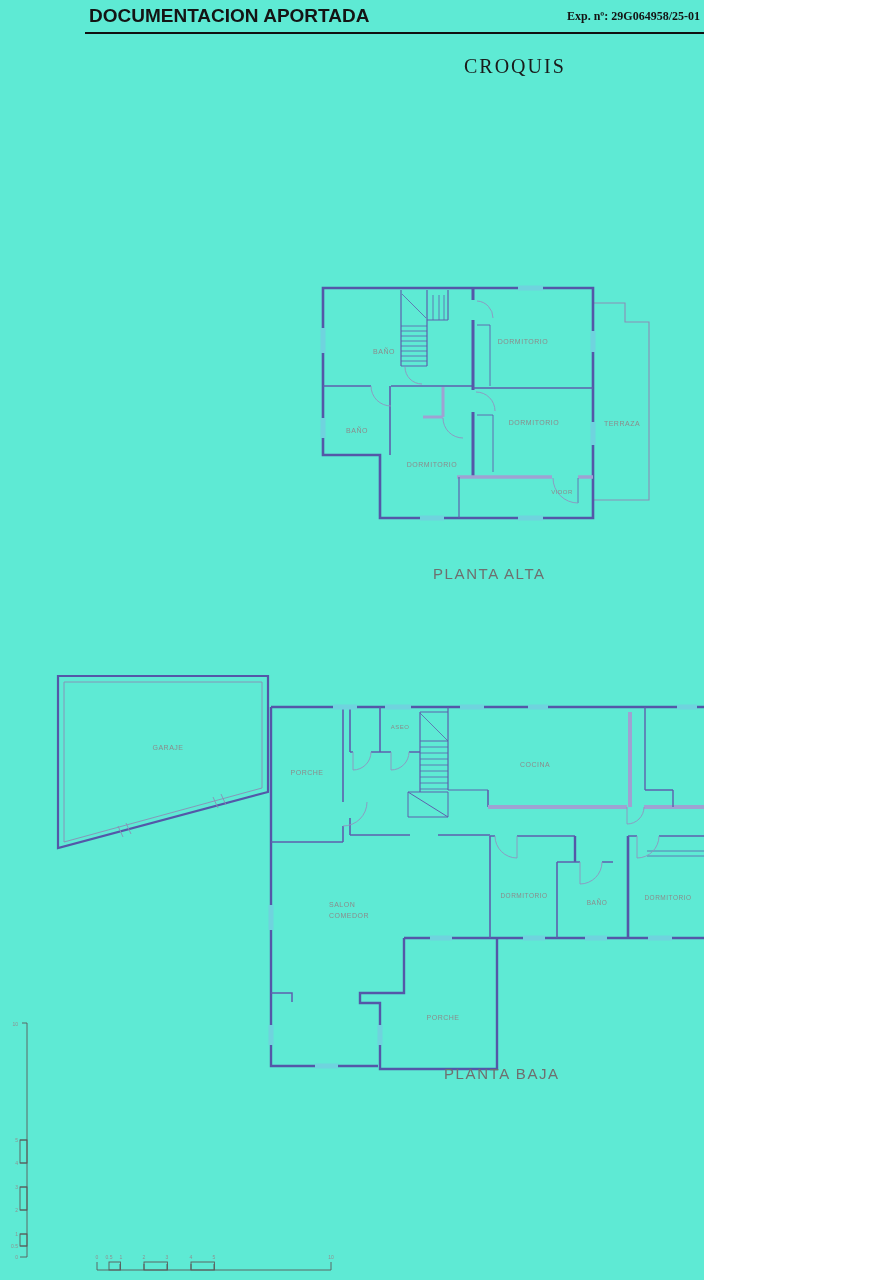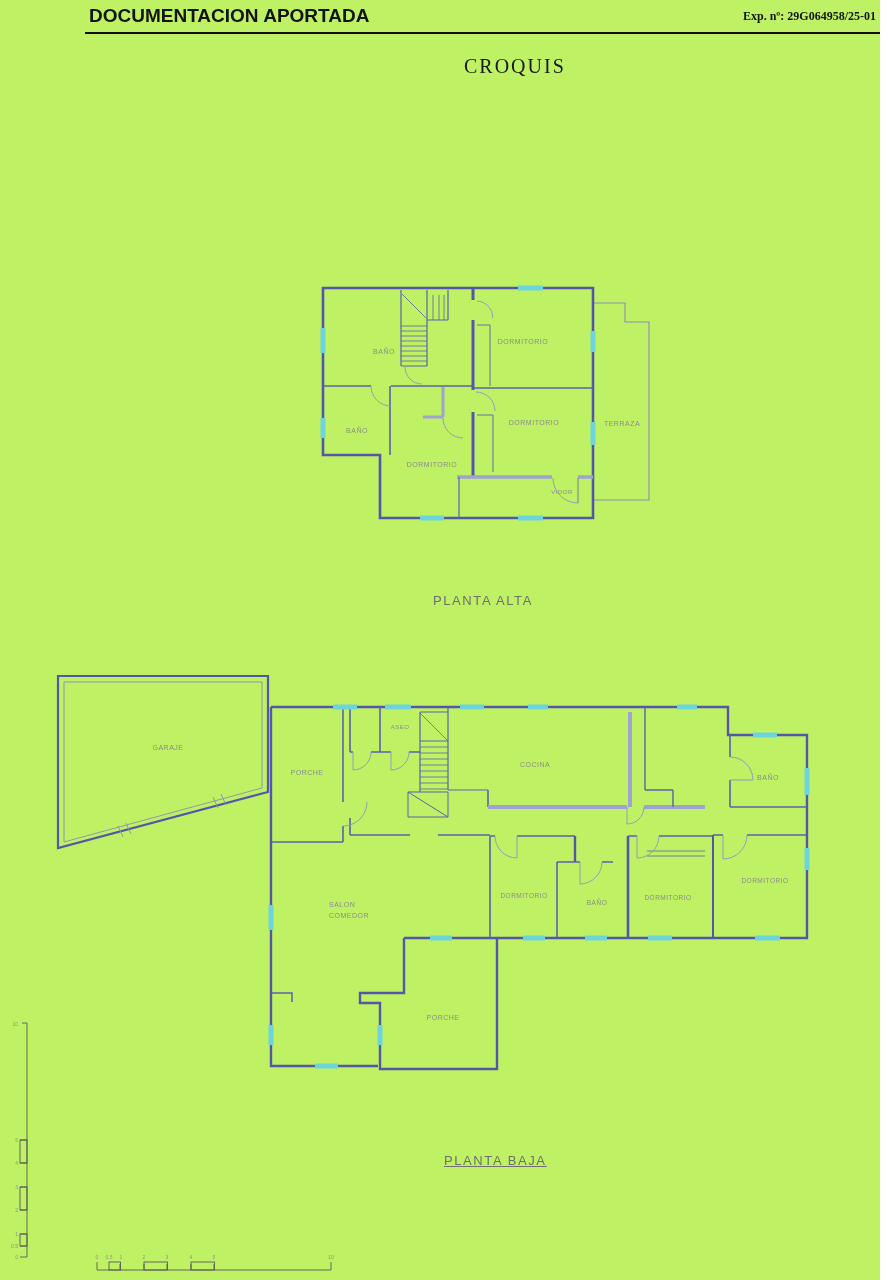--- a/index.html
+++ b/index.html
@@ -1,28 +1,28 @@
 <!DOCTYPE html>
 <html><head>
 <meta charset="utf-8">
 <style>
   html,body{margin:0;padding:0;background:#ffffff;}
-  .page{position:relative;width:880px;height:1280px;background:#bef264;overflow:hidden;
+  .page{position:relative;width:704px;height:1280px;background:#5eead4;overflow:hidden;
         font-family:"Liberation Sans",sans-serif;}
   .header-title{position:absolute;left:89px;top:5px;font-size:19px;font-weight:bold;
         color:#141414;letter-spacing:0px;font-family:"Liberation Sans",sans-serif;}
   .header-exp{position:absolute;right:4px;top:9px;font-size:12px;font-weight:bold;
         color:#141414;font-family:"Liberation Serif",serif;}
   .header-rule{position:absolute;left:85px;right:0;top:32px;height:2.2px;background:#101010;}
   .doc-title{position:absolute;left:464px;top:55px;font-size:20px;color:#1a1a1a;
         letter-spacing:2px;font-family:Liberation Serif, serif;}
-  .plan-caption{position:absolute;font-size:13px;color:#6f6f6f;letter-spacing:1.6px;
-        font-family:"Liberation Sans",sans-serif;margin-top:28px;}
+  .plan-caption{position:absolute;font-size:15px;color:#6f6f6f;letter-spacing:1.6px;
+        font-family:"Liberation Sans",sans-serif;}
   #cap-alta{left:433px;top:565px;}
-  #cap-baja{left:444px;top:1125px;text-decoration:underline;}
+  #cap-baja{left:444px;top:1065px;}
   svg{position:absolute;}
   svg text{font-family:"Liberation Sans",sans-serif;fill:#8b8b8b;letter-spacing:0.5px;}
   .wall{stroke:#5457a8;fill:none;}
   .wallthick{stroke:#9fa2d2;fill:none;}
   .thin{stroke:#5d60ad;fill:none;}
   .lite{stroke:#8a8db5;fill:none;}
   .arc{stroke:#9093c0;fill:none;stroke-width:0.9;}
   .win{stroke:#6fd3de;fill:none;stroke-width:5;}
   .scl{stroke:#5a5a5a;fill:none;stroke-width:0.9;}
   .scl-txt{font-size:5px;fill:#909090;letter-spacing:0;}

